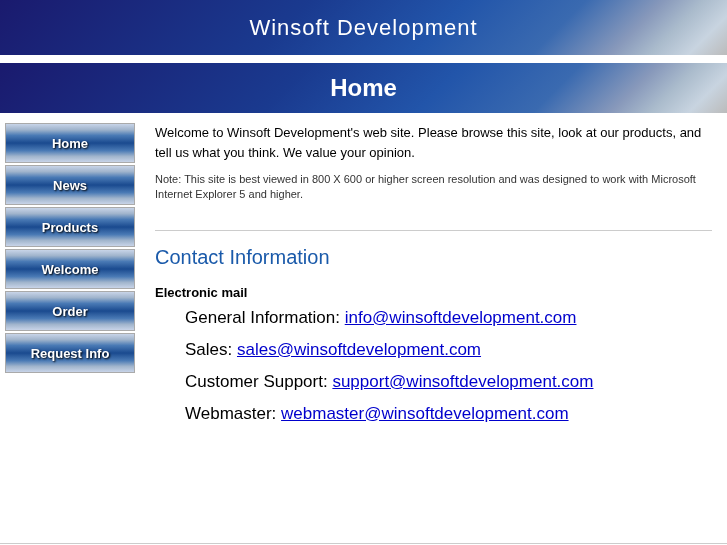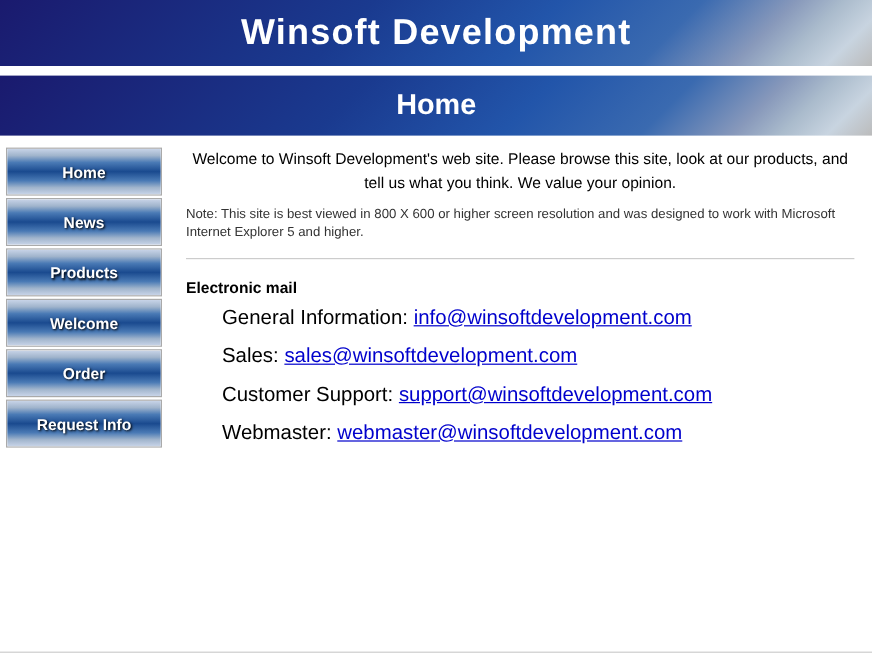--- a/index.html
+++ b/index.html
@@ -16,22 +16,22 @@
       width: 100%;
       height: 55px;
       background: linear-gradient(135deg, #1a1a6e 0%, #1a3a8f 40%, #2255aa 60%, #3a6ab0 75%, #8899bb 85%, #aabbcc 90%, #c8d4e0 95%, #bbb 100%);
       display: flex;
       align-items: center;
       justify-content: center;
       margin-bottom: 8px;
     }
     .header-banner h1 {
       color: #fff;
-      font-size: 30px;
-      font-weight: bold;
+      font-size: 22px;
+      font-weight: normal;
       letter-spacing: 1px;
     }
 
     
     .page-title-banner {
       width: 100%;
       height: 50px;
       background: linear-gradient(135deg, #1a1a6e 0%, #1a3a8f 40%, #2255aa 60%, #3a6ab0 75%, #8899bb 85%, #aabbcc 90%, #c8d4e0 95%, #bbb 100%);
       display: flex;
       align-items: center;
@@ -96,30 +96,29 @@
     
     .content {
       flex: 1;
       padding: 0 15px 15px 15px;
     }
 
     .welcome-text {
       font-size: 13px;
       line-height: 1.5;
       margin-bottom: 10px;
-      text-align: center;
     }
 
     .note-text {
       font-size: 11px;
       color: #333;
       line-height: 1.4;
       margin-bottom: 15px;
       border-bottom: 1px solid #ccc;
-      padding-bottom: 12px;
+      padding-bottom: 27px;
     }
 
     .contact-heading {
       color: #1a5aaa;
       font-size: 20px;
       font-weight: normal;
       margin-bottom: 15px;
     }
 
     .email-section-label {
@@ -186,20 +185,21 @@
     <div class="nav-button">
       <div class="nav-button-bg"></div>
       <span class="nav-button-label">Request Info</span>
     </div>
   </div>
 
   <div class="content">
     <p class="welcome-text">Welcome to Winsoft Development's web site.  Please browse this site, look at our products, and tell us what you think.  We value your opinion.</p>
     <p class="note-text">Note: This site is best viewed in 800 X 600 or higher screen resolution and was designed to work with Microsoft Internet Explorer 5 and higher.</p>
 
+    <h3 class="contact-heading">Contact Information</h3>
 
     <div class="email-section-label">Electronic mail</div>
 
     <div class="email-row">
       <span>General Information: </span>
       <a href="#">info@winsoftdevelopment.com</a>
     </div>
 
     <div class="email-row">
       <span>Sales: </span>

